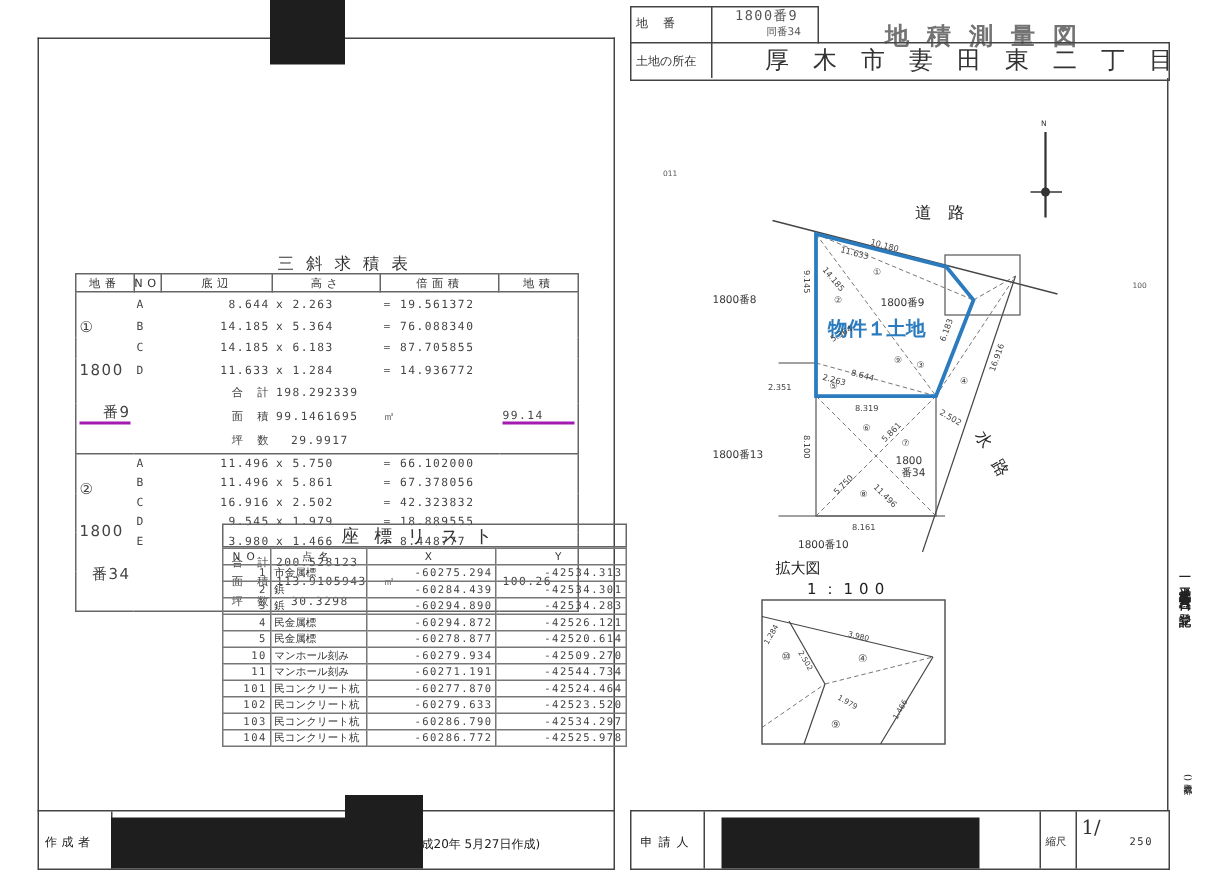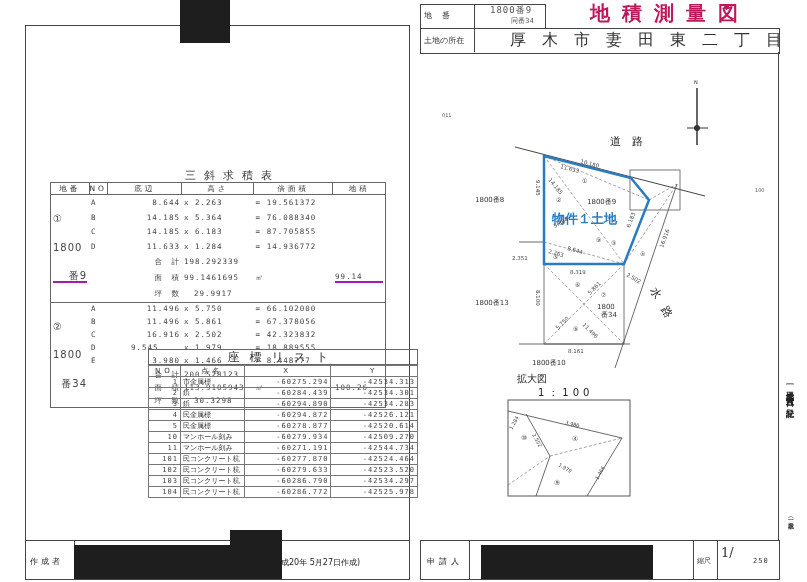--- a/index.html
+++ b/index.html
@@ -9,21 +9,21 @@
   .redact { position: absolute; background: #1e1e1e; }
   .cell-label { font-size: 8px; letter-spacing: 1px; color: #222; }
   .mono { font-family: "DejaVu Sans Mono", monospace; }
 
   
   #hdr-box { left: 420px; top: 4px; width: 124px; height: 24px; border: 1.5px solid #444; border-bottom: none; }
   #hdr-lot-label { left: 424px; top: 10px; font-size: 8px; letter-spacing: 10px; }
   #hdr-lot-divider { left: 474px; top: 4px; width: 1px; height: 48px; background: #444; }
   #hdr-lot-v1 { left: 490px; top: 4px; font-size: 9px; letter-spacing: 1px; color: #555; }
   #hdr-lot-v2 { left: 511px; top: 16px; font-size: 7px; color: #555; }
-  #hdr-title { left: 590px; top: 0; font-size: 20px; letter-spacing: 12px; font-family: "DejaVu Serif", serif; color: #be185d; font-weight: bold; }
+  #hdr-title { left: 590px; top: 14px; font-size: 16px; letter-spacing: 12px; font-family: "DejaVu Serif", serif; color: #737373; font-weight: bold; }
   #hdr-loc-box { left: 420px; top: 28px; width: 358px; height: 24px; border: 1.5px solid #444; }
   #hdr-loc-label { left: 424px; top: 35px; font-size: 8px; }
   #hdr-loc-value { left: 510px; top: 30px; font-size: 16px; letter-spacing: 16px; font-family: "DejaVu Serif", serif; color: #333; }
 
   
   #left-frame { left: 25px; top: 25px; width: 383px; height: 515px; border: 1.5px solid #444; border-bottom: none; }
   #right-frame { left: 408px; top: 52px; width: 370px; height: 488px; border-right: 1.5px solid #444; }
 
   
   #tri-title { left: 185px; top: 168px; font-size: 11px; letter-spacing: 8px; color: #333; }
@@ -166,21 +166,21 @@
     </tr>
     <tr>
       <td>C</td>
       <td style="text-align:right">16.916</td>
       <td>x <span>2.502</span></td>
       <td>= <span>42.323832</span></td>
       <td></td>
     </tr>
     <tr>
       <td>D</td>
-      <td style="text-align:center">9.545</td>
+      <td style="text-align:right">9.545</td>
       <td>x <span>1.979</span></td>
       <td>= <span>18.889555</span></td>
       <td></td>
     </tr>
     <tr>
       <td>E</td>
       <td style="text-align:right">3.980</td>
       <td>x <span>1.466</span></td>
       <td>= <span>8.448777</span></td>
       <td></td>

